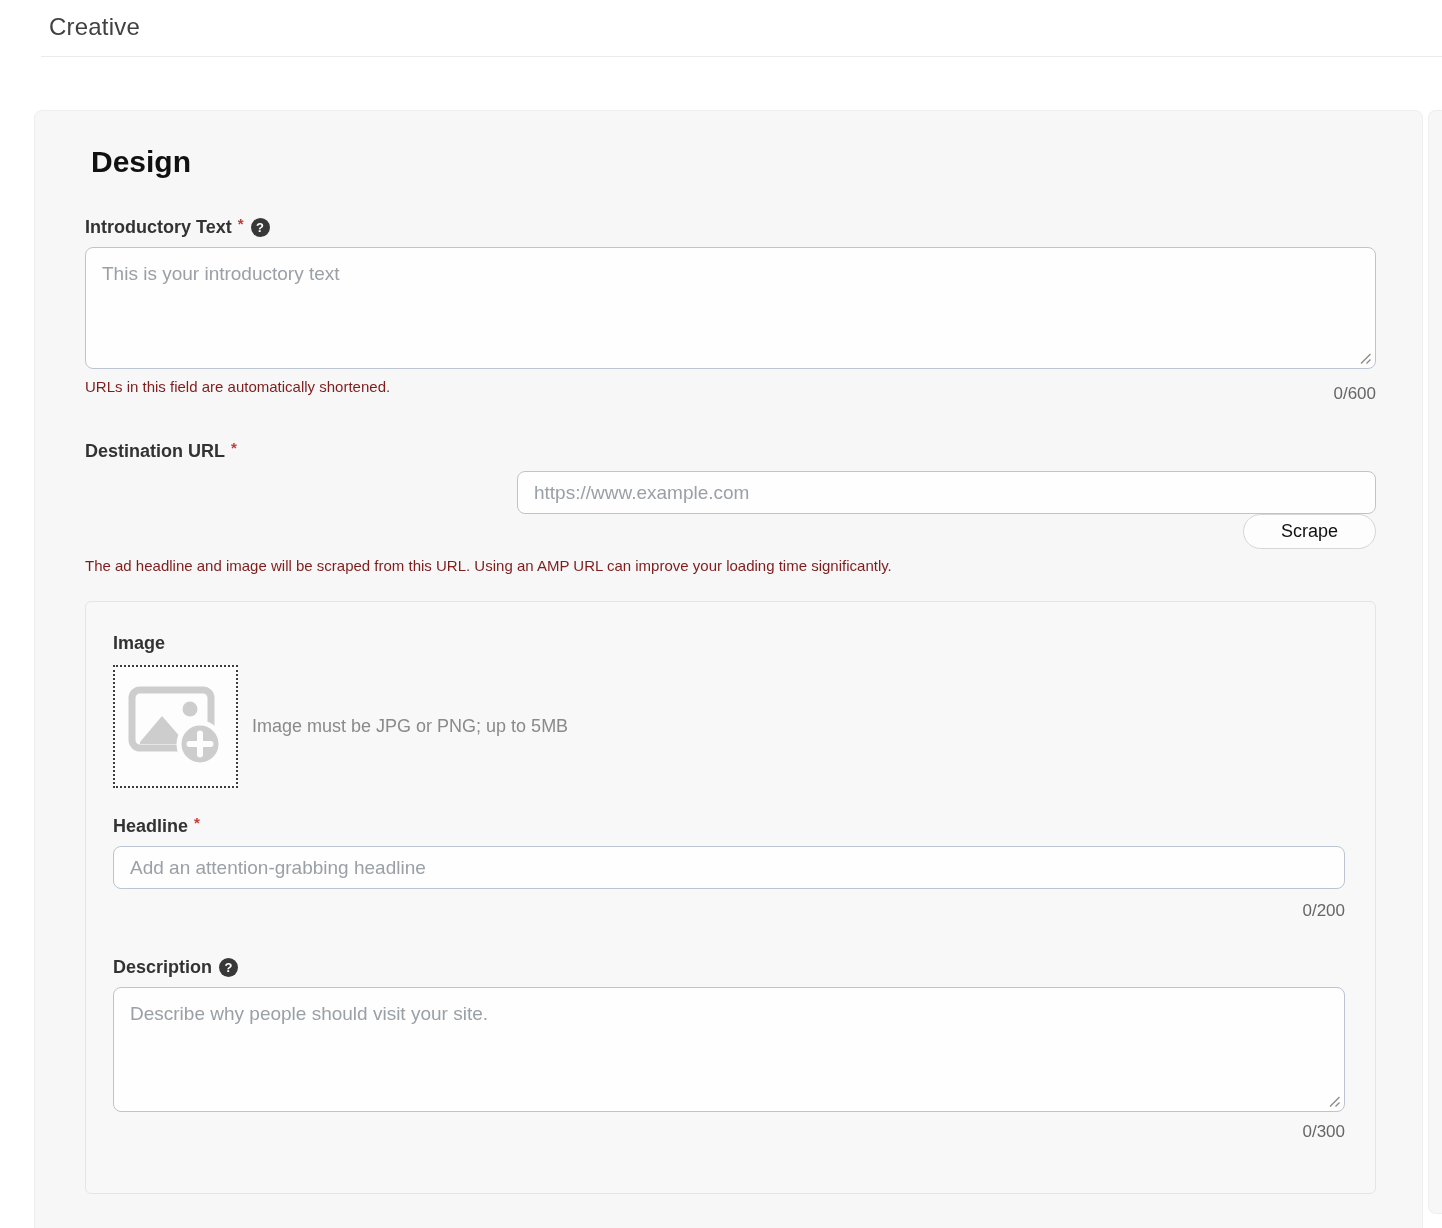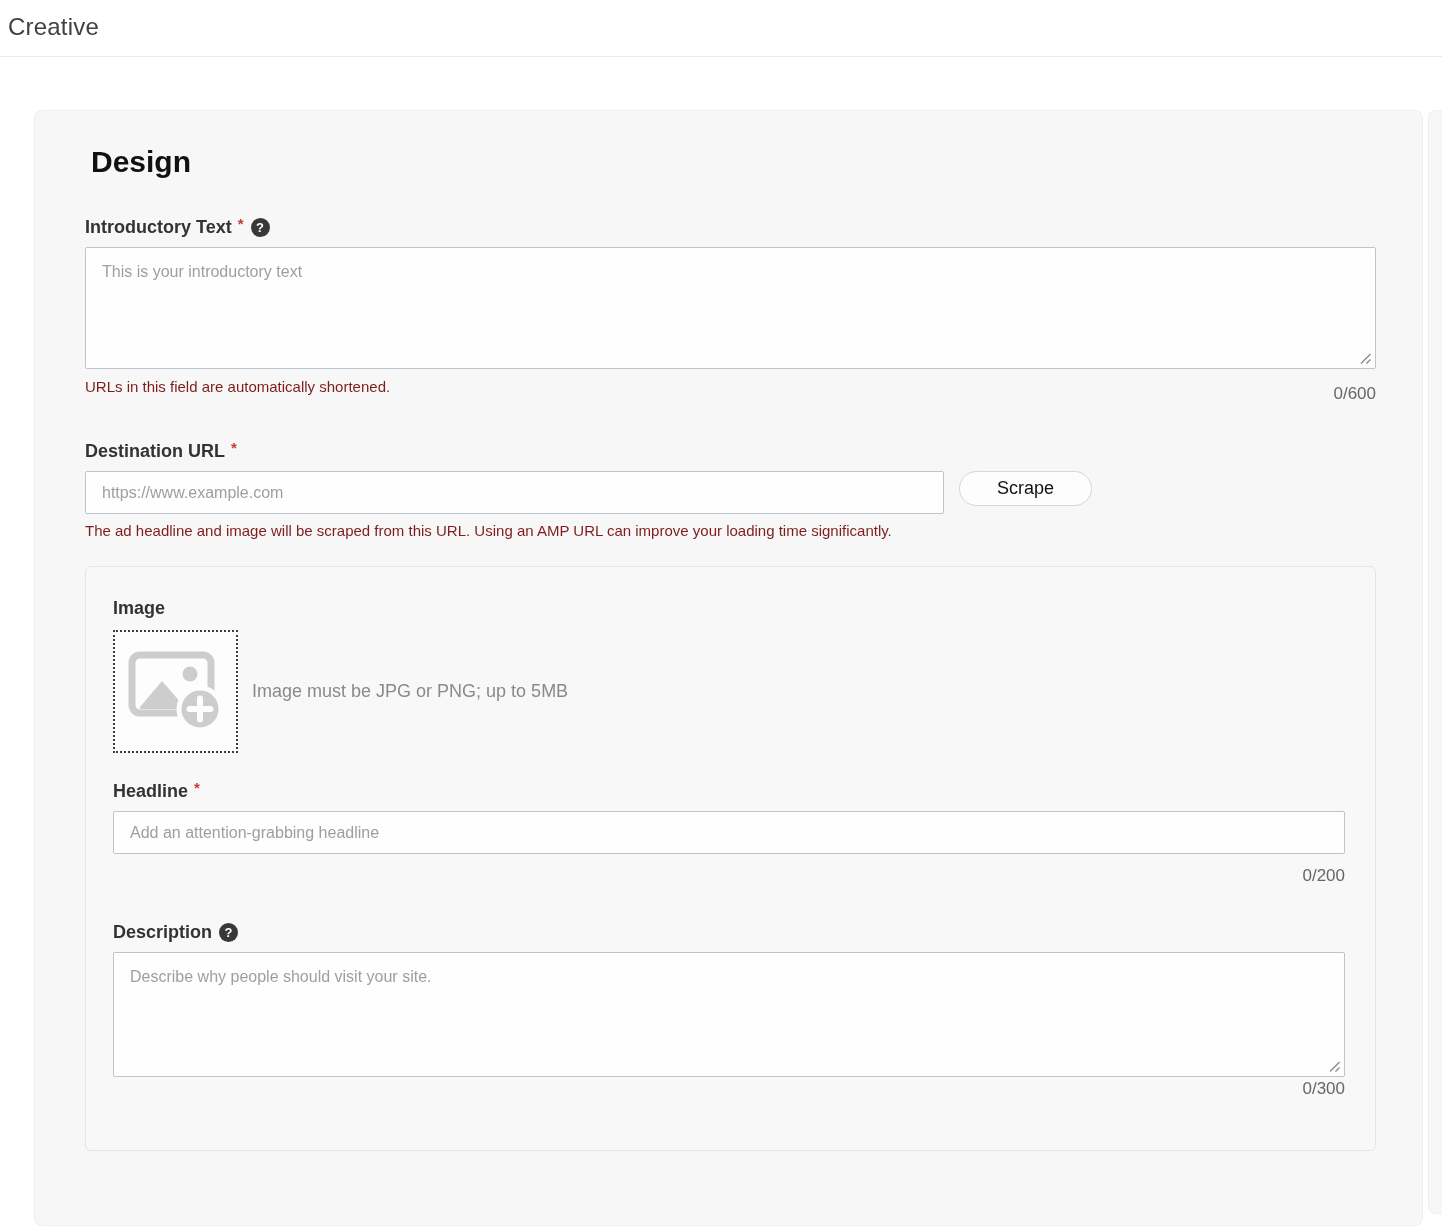--- a/index.html
+++ b/index.html
@@ -4,21 +4,21 @@
 <style>
   * { margin:0; padding:0; box-sizing:border-box; }
   html,body { background:#fff; }
   body {
     width:1442px; height:1228px; position:relative; overflow:hidden;
     font-family:"Liberation Sans","DejaVu Sans",sans-serif;
     -webkit-font-smoothing:antialiased;
   }
 
   
-  .topbar { height:57px; background:#fff; border-bottom:1px solid #ebebeb; }
+  .topbar { height:57px; background:#fff; border-bottom:1px solid #ebebeb;margin-left:41px; }
   .topbar-title {
     font-size:24px; font-weight:400; color:#414141;
     padding:13px 0 0 8px; letter-spacing:.2px;
   }
 
   
   .card {
     position:absolute; left:34px; top:110px; width:1389px;
     background:#f7f7f7; border:1px solid #eeeeee; border-radius:8px;
     padding:34px 46px 74px 50px;
@@ -39,41 +39,41 @@
   .req { color:#c43c35; font-size:15px; font-weight:700; margin-left:6px; position:relative; top:-4px; }
   .help {
     display:inline-flex; align-items:center; justify-content:center;
     width:19px; height:19px; border-radius:50%; background:#383838;
     color:#fff; font-size:13px; font-weight:700; margin-left:7px;
     cursor:pointer; line-height:1;
   }
 
   
   input[type="text"], textarea {
-    border:1px solid #bcc4d2; background:#fefefe; border-radius:2px;
+    border:1px solid #bcc4d2; background:#fefefe; border-radius:8px;
     font-family:"Liberation Sans","DejaVu Sans",sans-serif;
-    font-size:16px; color:#333; outline:none;
+    font-size:19px; color:#333; outline:none;
   }
   input[type="text"]::placeholder, textarea::placeholder { color:#9aa0a6; opacity:1; }
   textarea { resize:none; display:block; width:100%; padding:13px 16px; line-height:1.35; }
   .ta-wrap { position:relative; }
   .resize-handle { position:absolute; right:4px; bottom:4px; cursor:nwse-resize; line-height:0; }
 
   .ta-intro { height:122px; }
   .ta-desc  { height:125px; }
 
   .helper { font-size:15px; color:#7f1d1d; }
   .counter { font-size:17px; color:#666; }
 
   .meta-row { display:flex; justify-content:space-between; align-items:flex-start; margin-top:9px; }
   .meta-row .counter { margin-top:6px; }
 
   
   .section-dest { margin-top:37px; }
-  .url-row { display:flex; align-items:flex-start; }
+  .url-row { display:flex; align-items:flex-end;flex-direction:column; }
   .url-input { width:859px; height:43px; padding:0 16px; }
   .scrape-btn {
     margin-left:15px; height:35px; padding:0 37px;
     border:1px solid #d6d6d6; border-radius:24px; background:#fdfdfd;
     font-family:"Liberation Sans","DejaVu Sans",sans-serif;
     font-size:18px; color:#111; cursor:pointer;
   }
   .dest-helper { margin-top:8px; }
 
   
@@ -89,21 +89,21 @@
     display:flex; align-items:center; justify-content:center;
     cursor:pointer; flex:0 0 auto;
   }
   .image-helper { align-self:center; margin-left:14px; font-size:18px; color:#8a8a8a; }
 
   .group-headline { margin-top:28px; }
   .headline-input { width:100%; height:43px; padding:0 16px; }
   .counter-right { text-align:right; margin-top:12px; }
 
   .group-desc { margin-top:36px; }
-  .counter-right-desc { text-align:right; margin-top:2px; }
+  .counter-right-desc { text-align:right; margin-top:10px; }
 </style>
 </head>
 <body>
 
 <div class="topbar">
   <div class="topbar-title">Creative</div>
 </div>
 
 <div class="card">
 

